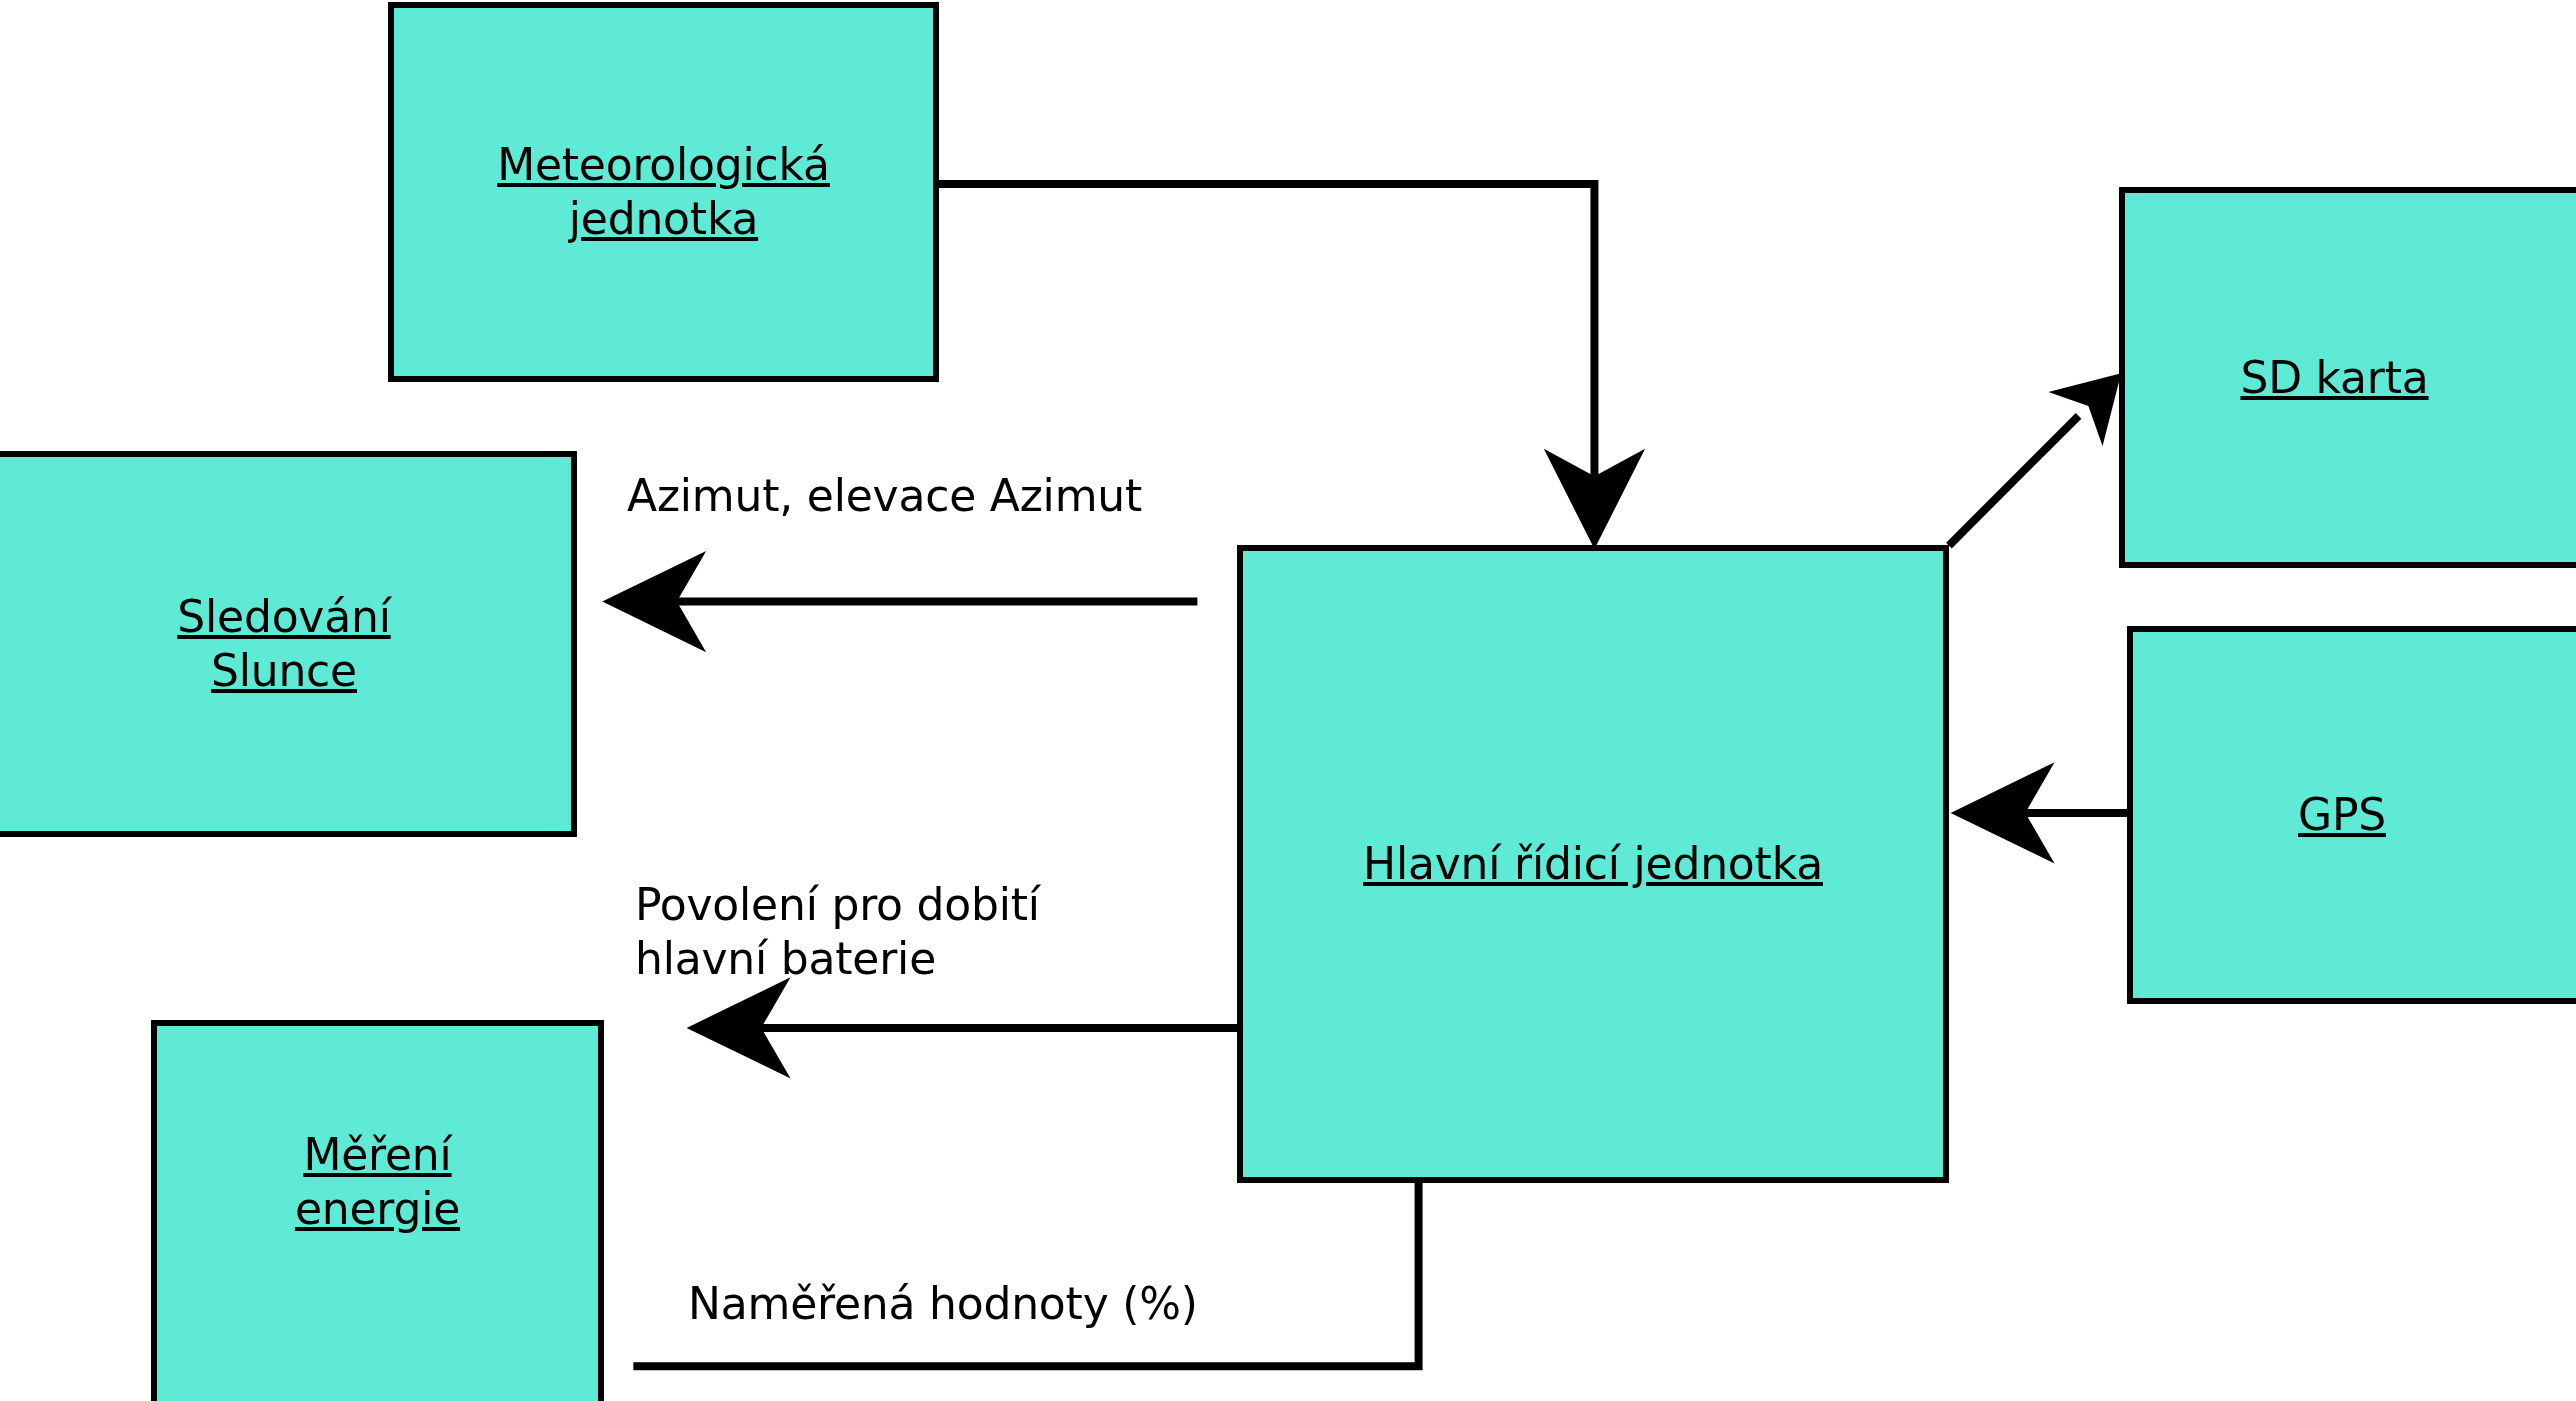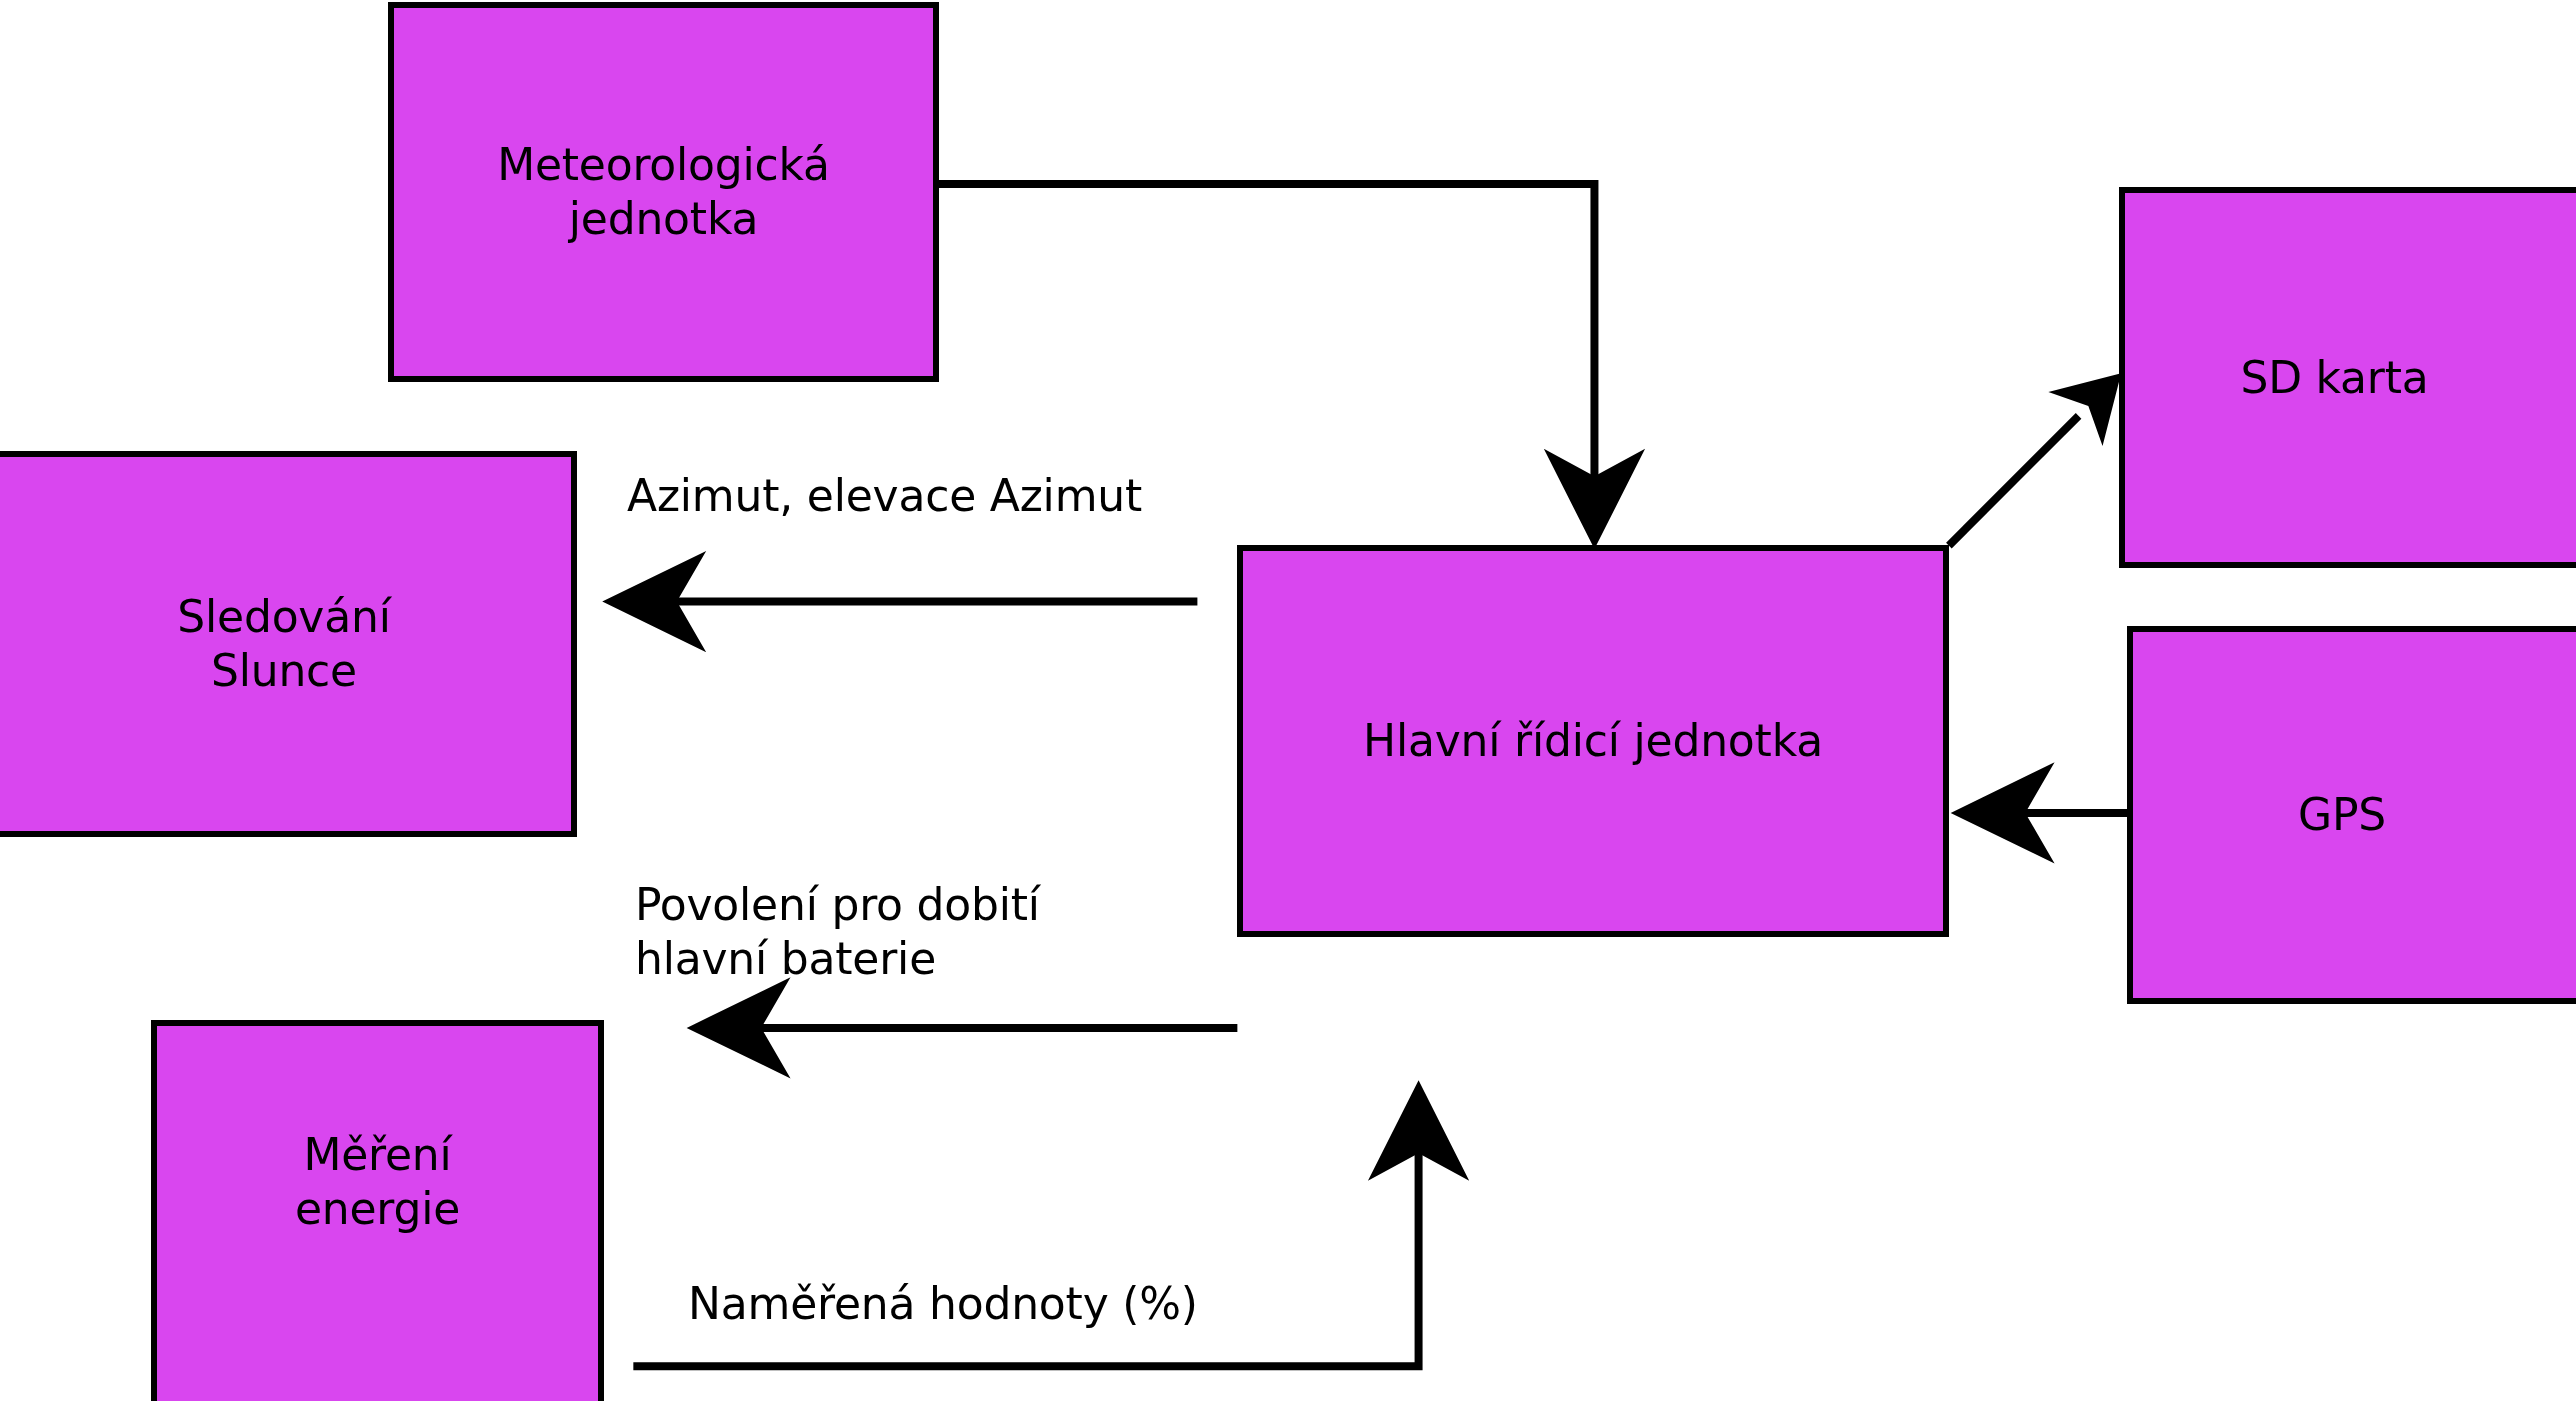--- a/index.html
+++ b/index.html
@@ -21,25 +21,26 @@
     left: 0;
     top: 0;
     width: 2576px;
     height: 1402px;
     display: block;
   }
   .node-box {
     position: absolute;
     box-sizing: border-box;
     border: 6.2px solid #000000;
-    background: #d946ef;
+    background: #5eead4;
     display: flex;
     align-items: center;
     justify-content: center;
     text-align: center;
+    text-decoration: underline;
   }
   .node-label {
     font-size: 44px;
     line-height: 1.22;
     color: #000000;
     white-space: pre-line;
     letter-spacing: -0.2px;
   }
   .edge-label {
     position: absolute;
@@ -97,21 +98,21 @@
   <div class="node-box" style="left:-9px; top:451px; width:586px; height:386px;">
     <span class="node-label">Sledování
 Slunce</span>
   </div>
 
   <div class="node-box" style="left:151px; top:1020px; width:453px; height:391px;">
     <span class="node-label" style="margin-bottom:68px;">Měření
 energie</span>
   </div>
 
-  <div class="node-box" style="left:1237px; top:545px; width:712px; height:392px;">
+  <div class="node-box" style="left:1237px; top:545px; width:712px; height:638px;">
     <span class="node-label">Hlavní řídicí jednotka</span>
   </div>
 
   <div class="node-box" style="left:2119px; top:187px; width:471px; height:381px;">
     <span class="node-label" style="margin-right:40px;">SD karta</span>
   </div>
 
   <div class="node-box" style="left:2127px; top:626px; width:462px; height:378px;">
     <span class="node-label" style="margin-right:32px;">GPS</span>
   </div>

